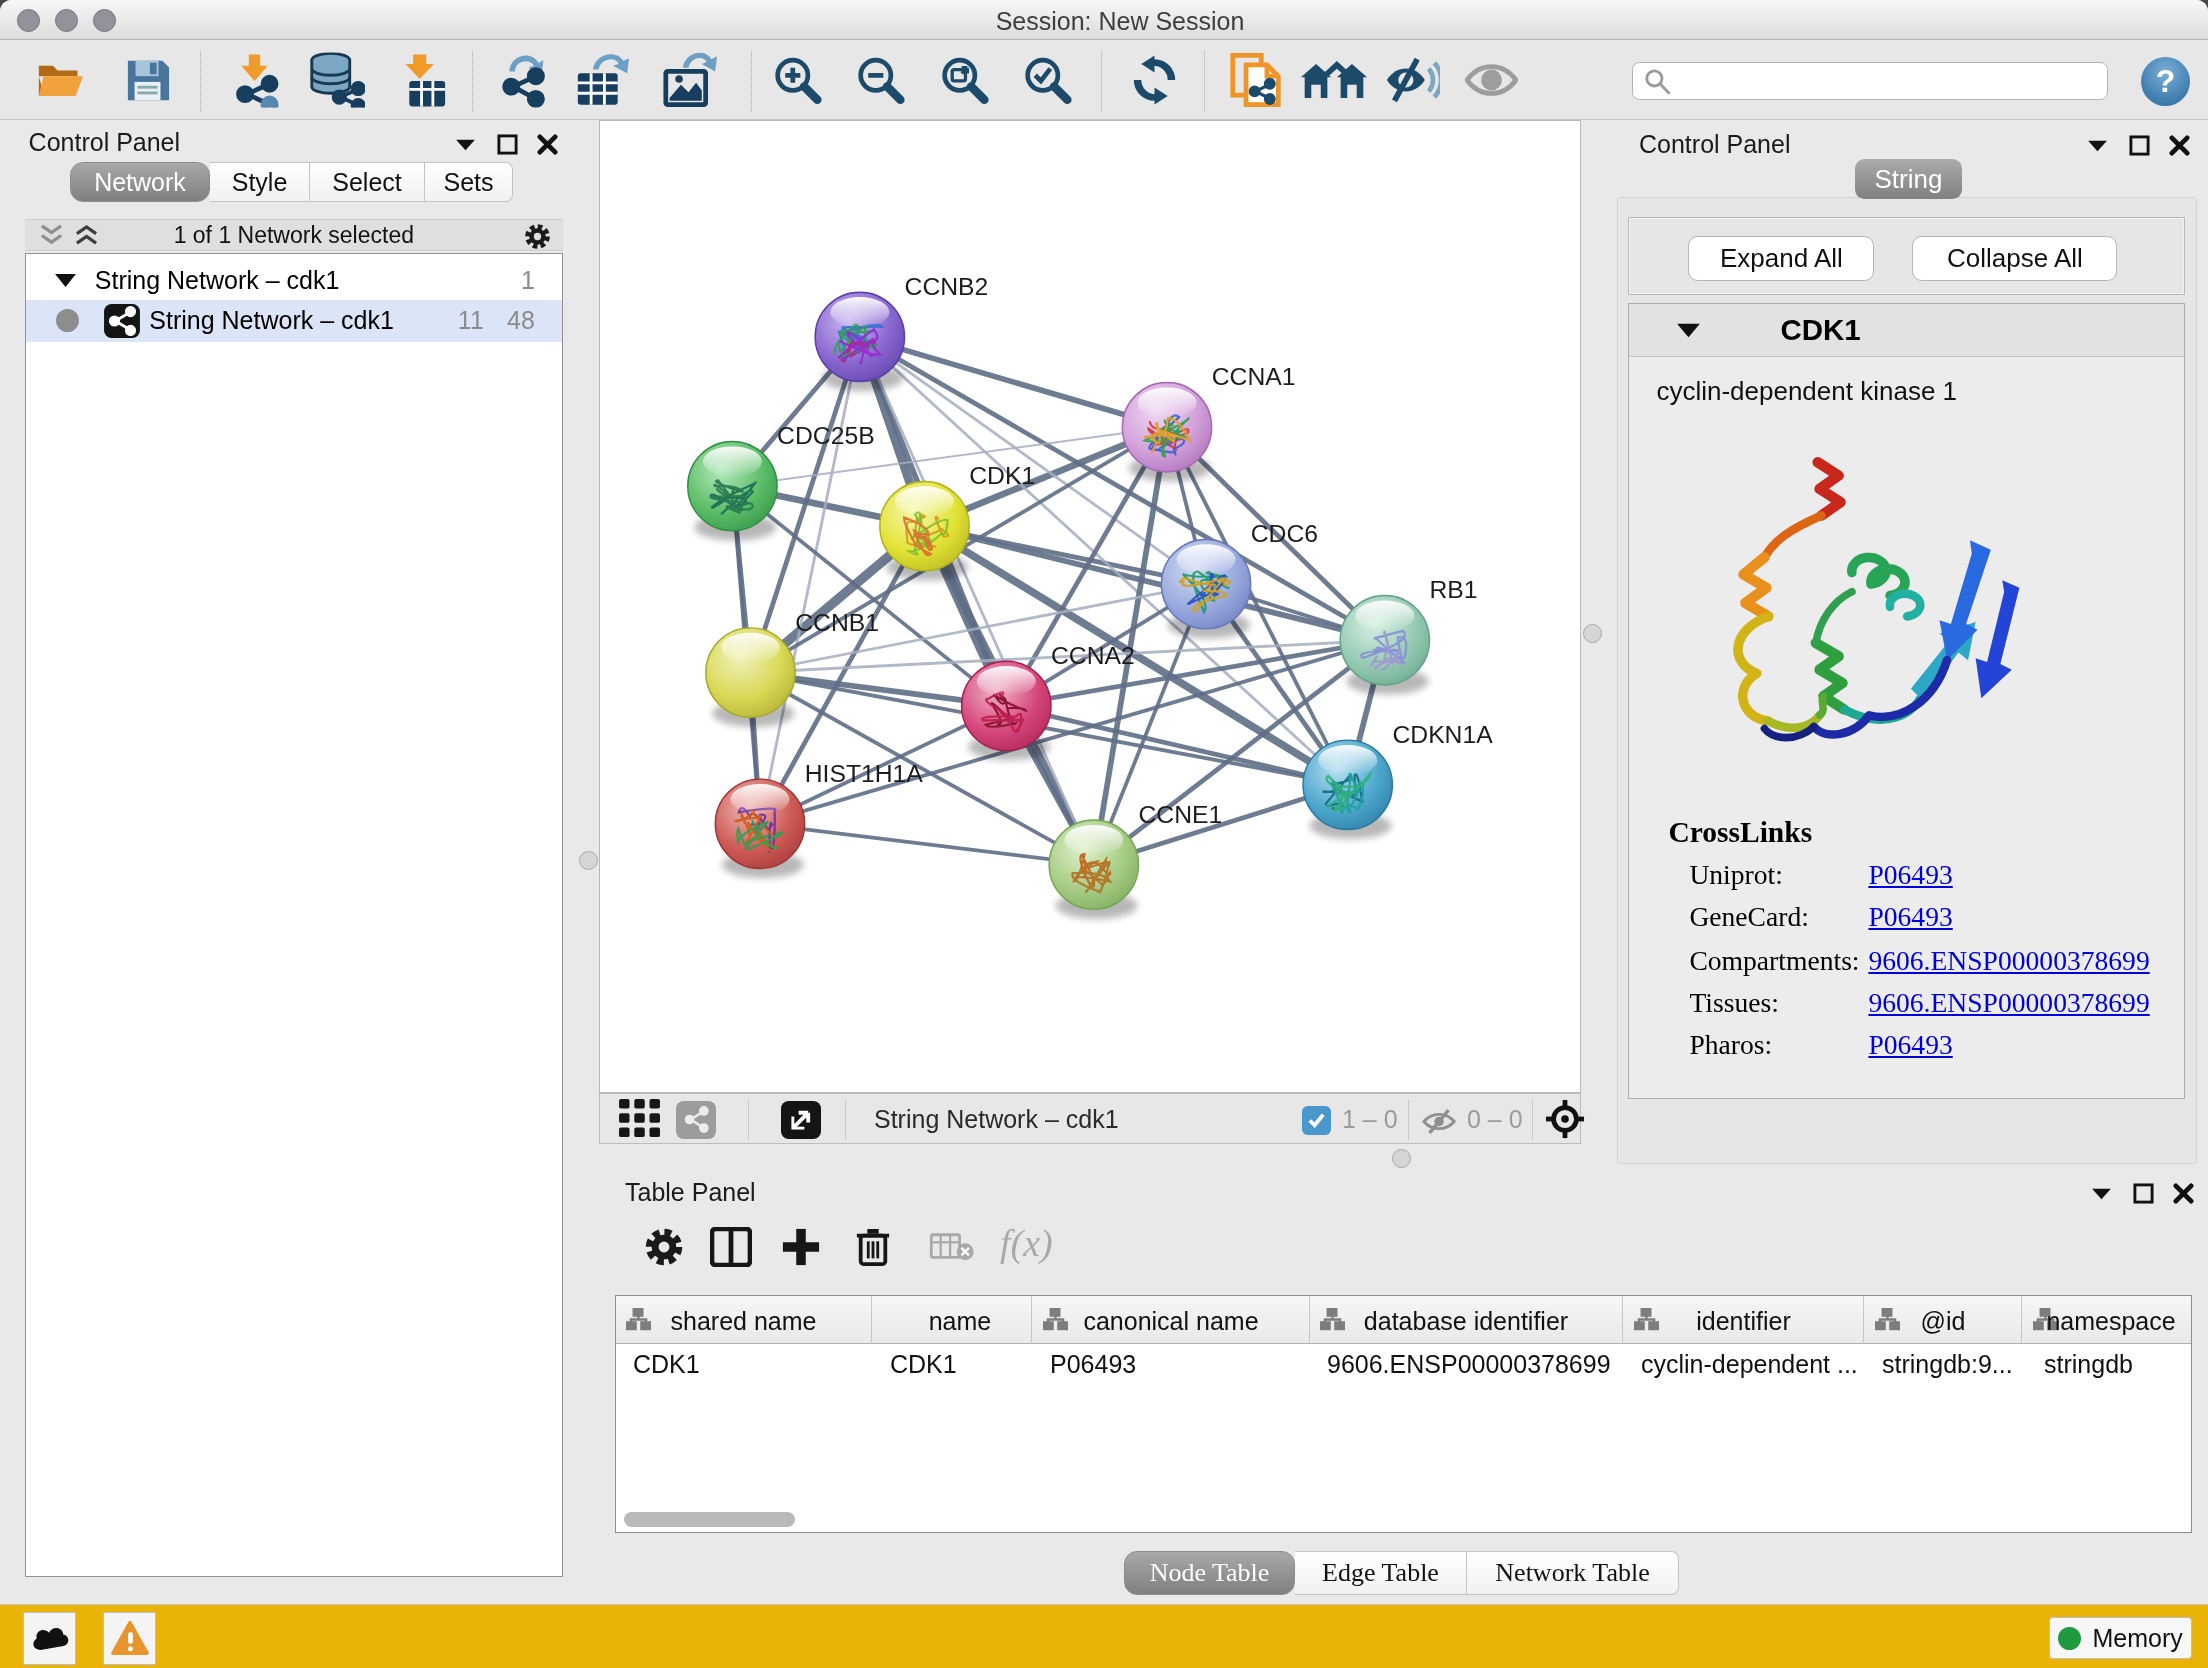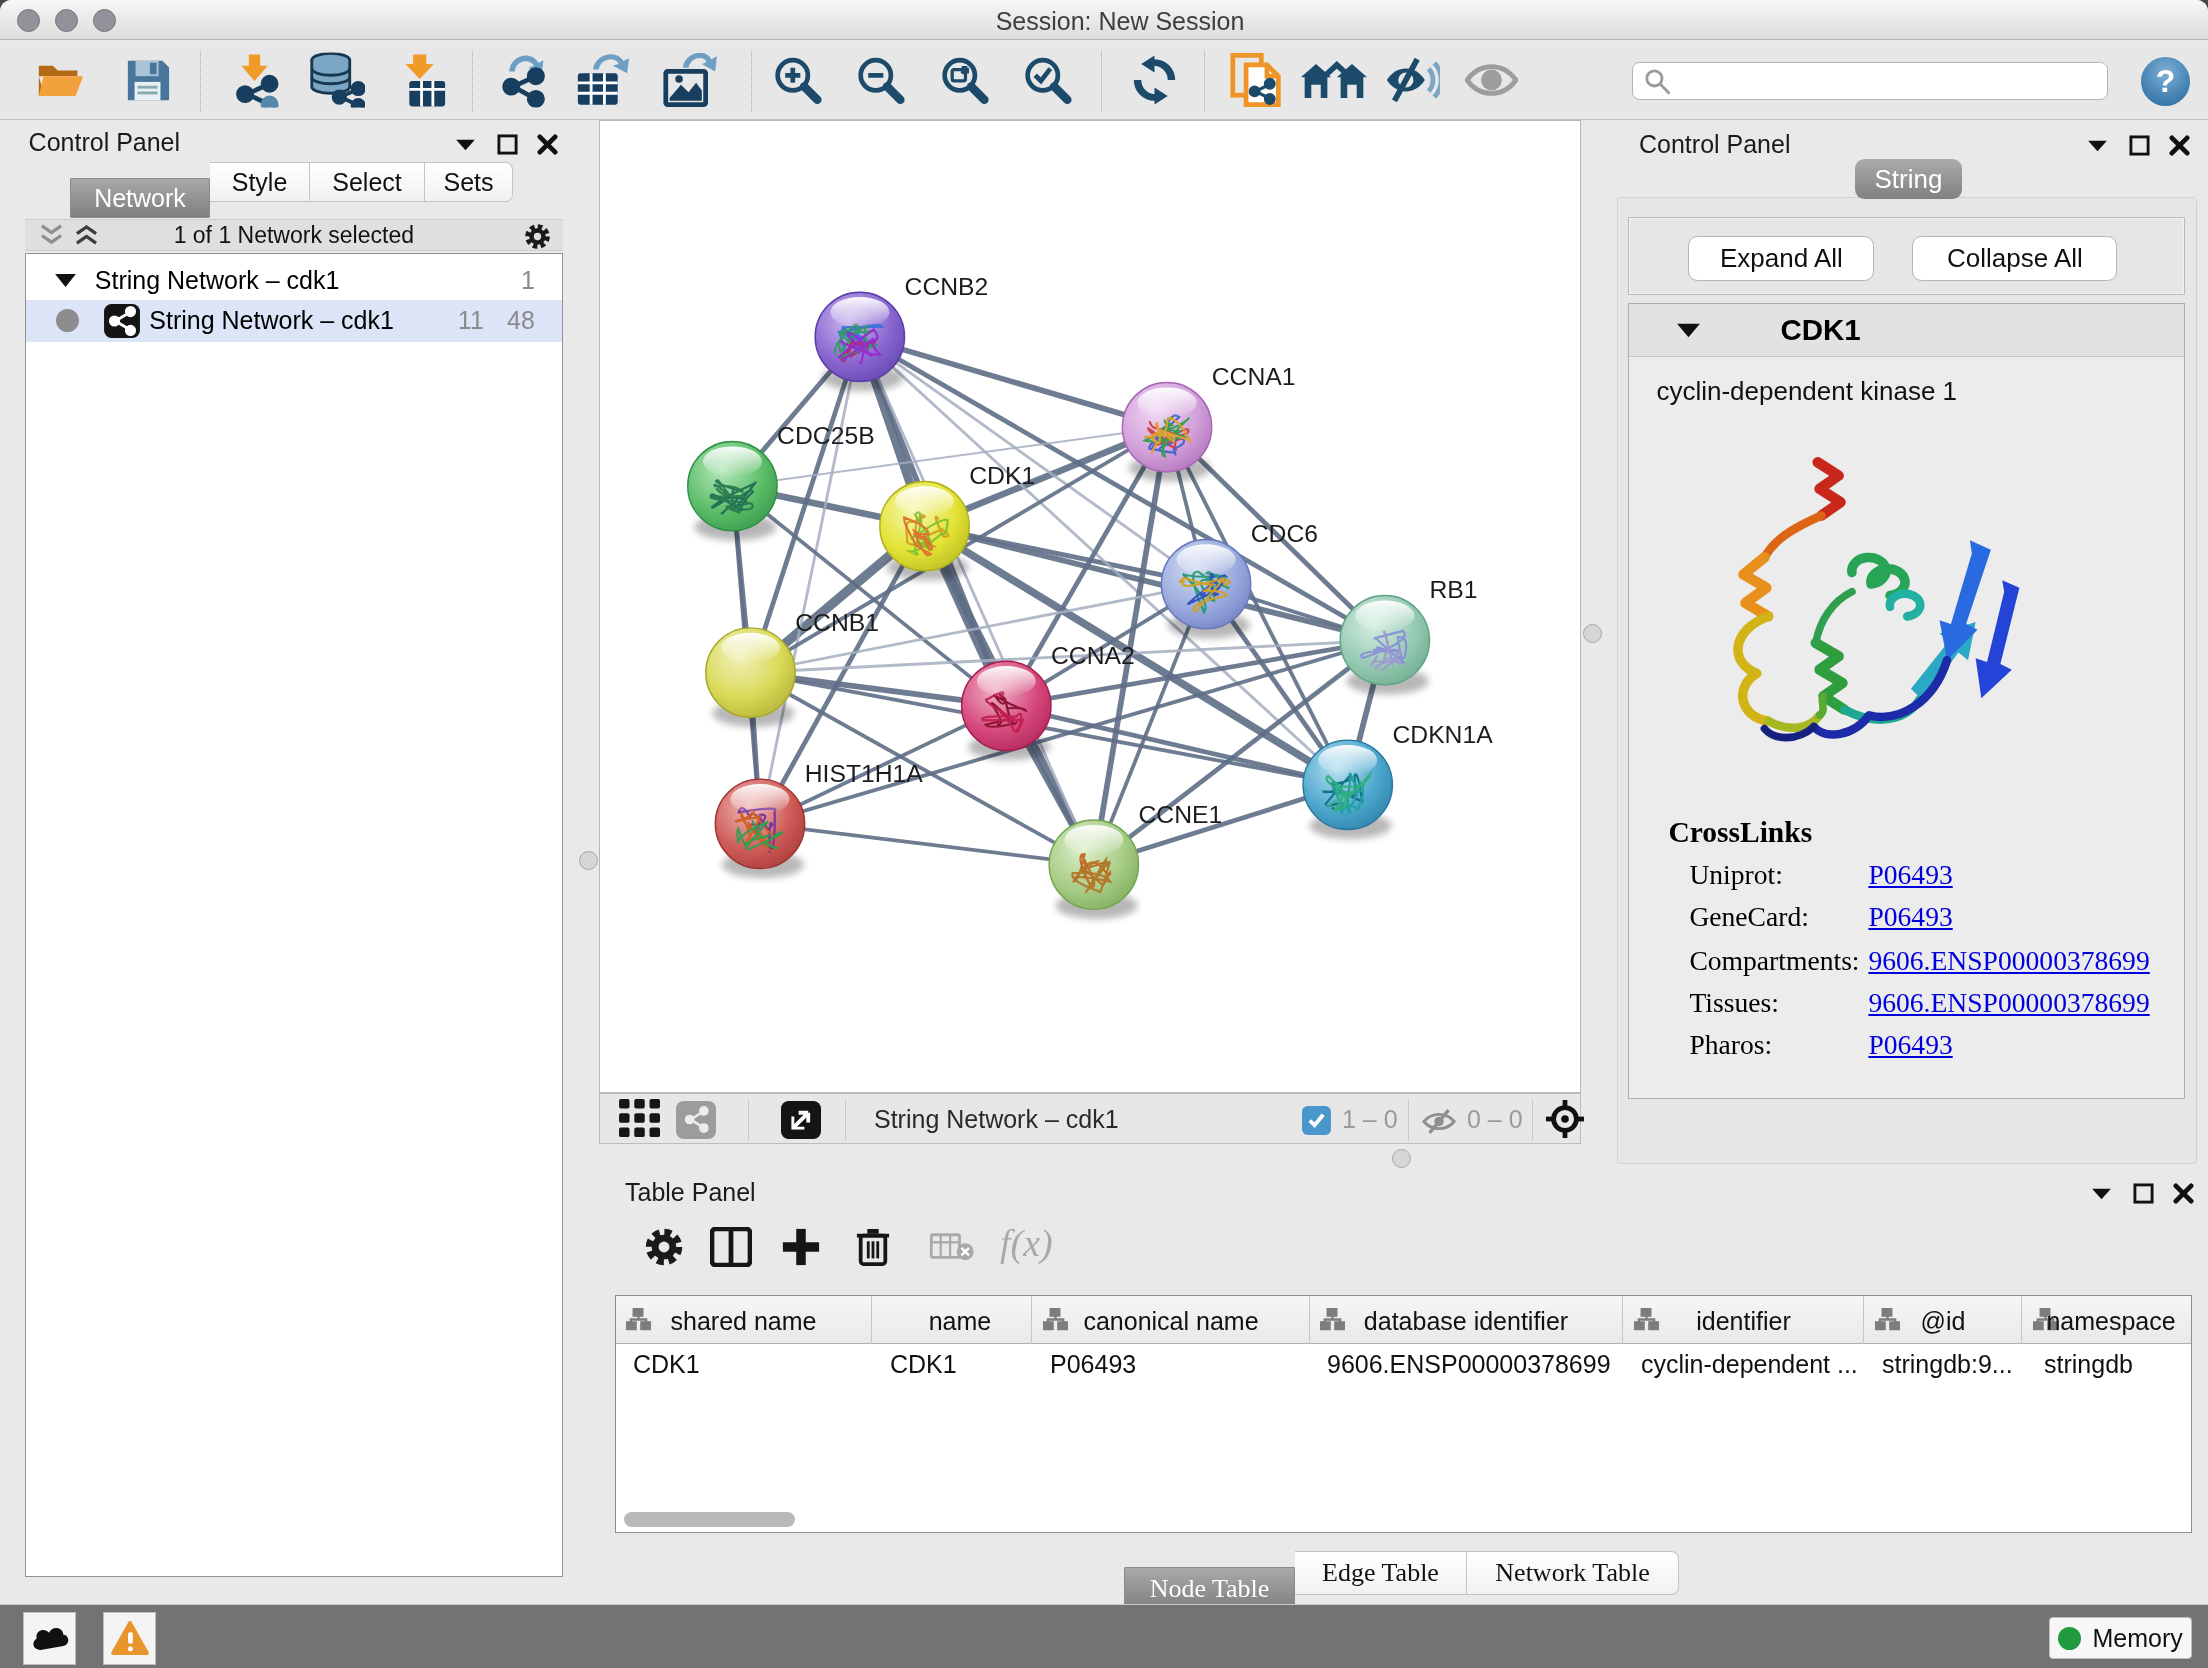--- a/index.html
+++ b/index.html
@@ -26,21 +26,21 @@
   .panel-title { font-size:25px; color:#1a1a1a; }
   .winbtns { position:absolute; display:flex; align-items:center; gap:19px; }
 
   
   .control-panel { position:absolute; left:21px; top:124px; width:550px; height:1457px; }
   .cp-tabs { position:absolute; left:49px; top:38px; height:40px; display:flex; }
   .tab { height:40px; display:flex; align-items:center; justify-content:center; font-size:25px;
     background:linear-gradient(#ffffff,#f1f1f1); border:1px solid #c4c4c4; border-left-width:0; color:#111; }
   .tab:first-child { border-left-width:1px; border-radius:7.6px 0 0 7.6px; }
   .tab:last-child { border-radius:0 7.6px 7.6px 0; }
-  .tab.sel { background:linear-gradient(#a9a9a9,#7f7f7f); color:#fff; border-color:#8b8b8b; border-radius:1px;margin-top:16px; }
+  .tab.sel { background:linear-gradient(#a9a9a9,#7f7f7f); color:#fff; border-color:#8b8b8b; border-radius:13px; }
   .cp-tabs .tab:nth-child(1){width:140px} .cp-tabs .tab:nth-child(2){width:100px}
   .cp-tabs .tab:nth-child(3){width:115px} .cp-tabs .tab:nth-child(4){width:88px}
   .tp-tabs .tab:nth-child(1){width:171px} .tp-tabs .tab:nth-child(2){width:172px}
   .tp-tabs .tab:nth-child(3){width:212px}
   .cp-subhead { position:absolute; left:3.8px; top:95px; width:538px; height:32px; background:#dfdfdf;
     border-top:1px solid #cdcdcd; border-bottom:1px solid #cdcdcd; display:flex; align-items:center; }
   .cp-subhead .txt { position:absolute; width:100%; text-align:center; font-size:23px; color:#111; }
   .tree { position:absolute; left:3.8px; top:129px; width:538px; height:1324px; background:#fff; border:1px solid #919191; }
   .tree-row { position:relative; width:100%; height:38px; display:flex; align-items:center; font-size:25px; color:#000; }
   .tree-row.sel { background:#dbe5f7; height:42px; }
@@ -84,21 +84,21 @@
   .th-cell { position:absolute; top:0; height:48px; border-right:1px solid #c6c6c6; }
   .th-cell .lbl { position:absolute; width:100%; text-align:center; top:10.5px; font-size:25px; color:#111; white-space:nowrap; }
   .td-row { position:absolute; left:0; top:48px; width:100%; height:40px; }
   .td-cell { position:absolute; top:0; height:40px; font-size:25px; color:#111; padding:5.7px 0 0 17px; white-space:nowrap; overflow:hidden; }
   .tp-scroll { position:absolute; left:1.9px; bottom:2.9px; width:1569px; height:17px; }
   .tp-thumb { position:absolute; left:5.7px; top:0; width:171px; height:15px; background:#b9b9b9; border-radius:7.6px; }
   .tp-tabs { position:absolute; left:525px; top:376px; height:44px; display:flex;font-family:Liberation Serif, serif; }
   .tp-tabs .tab { height:44px; font-size:26px; }
 
   
-  .statusbar { position:absolute; left:0; top:1604px; width:2208px; height:65px; border-top:1px solid #c9c9c9; background:#737373; }
+  .statusbar { position:absolute; left:0; top:1604px; width:2208px; height:65px; border-top:1px solid #c9c9c9; background:#eab308; }
   .sq-btn { position:absolute; top:6.7px; width:53px; height:53px; background:#f4f4f4; border:1px solid #bdbdbd; display:flex; align-items:center; justify-content:center; }
   .memory-btn { position:absolute; right:16px; top:12.4px; width:143px; height:42px; background:#f7f7f7; border:1px solid #bdbdbd; border-radius:3.8px;
     display:flex; align-items:center; justify-content:center; gap:11.4px; font-size:25px; color:#111; }
   .memory-dot { width:23px; height:23px; border-radius:50%; background:#1f9a3f; }
 
   svg text { font-family:"Liberation Sans","DejaVu Sans",sans-serif; }
 </style>
 </head>
 <body>
 

